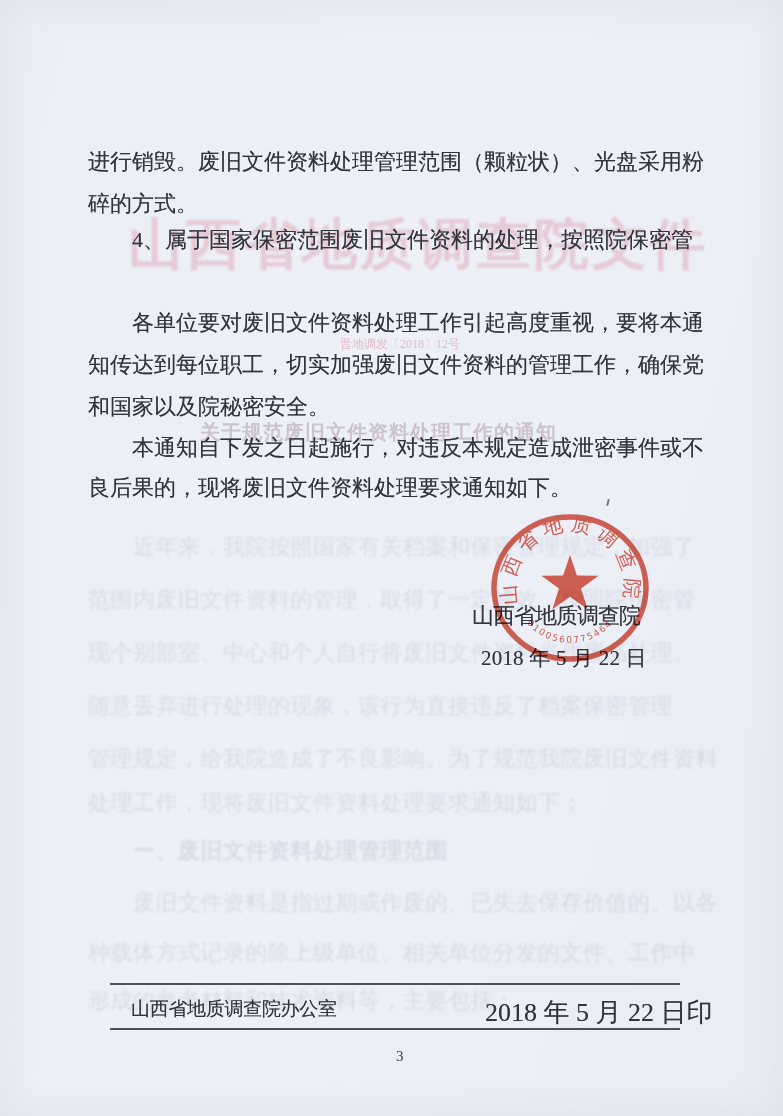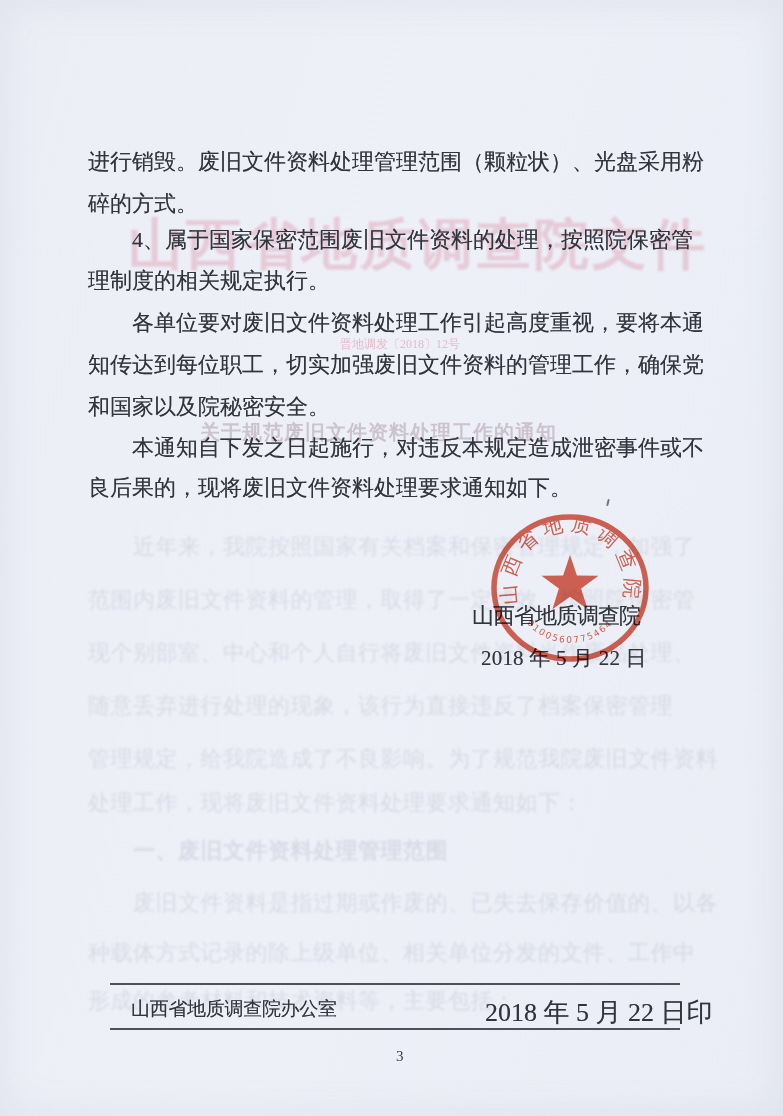--- a/index.html
+++ b/index.html
@@ -95,21 +95,20 @@
   <div class="bleed bleed-line" style="top:744px">管理规定，给我院造成了不良影响。为了规范我院废旧文件资料</div>
   <div class="bleed bleed-line" style="top:788px">处理工作，现将废旧文件资料处理要求通知如下：</div>
   <div class="bleed bleed-line" style="top:836px;font-weight:bold">　　一、废旧文件资料处理管理范围</div>
   <div class="bleed bleed-line" style="top:888px">　　废旧文件资料是指过期或作废的、已失去保存价值的、以各</div>
   <div class="bleed bleed-line" style="top:938px">种载体方式记录的除上级单位、相关单位分发的文件、工作中</div>
   <div class="bleed bleed-line" style="top:986px">形成的参考材料和技术资料等，主要包括：</div>
 
   <div class="body-line" style="top:151px">进行销毁。废旧文件资料处理管理范围（颗粒状）、光盘采用粉</div>
   <div class="body-line" style="top:193px">碎的方式。</div>
   <div class="body-line" style="top:229px">　　4、属于国家保密范围废旧文件资料的处理，按照院保密管</div>
-  <div class="body-line" style="top:270px">理制度的相关规定执行。</div>
   <div class="body-line" style="top:312px">　　各单位要对废旧文件资料处理工作引起高度重视，要将本通</div>
   <div class="body-line" style="top:354px">知传达到每位职工，切实加强废旧文件资料的管理工作，确保党</div>
   <div class="body-line" style="top:396px">和国家以及院秘密安全。</div>
   <div class="body-line" style="top:437px">　　本通知自下发之日起施行，对违反本规定造成泄密事件或不</div>
   <div class="body-line" style="top:477px">良后果的，现将废旧文件资料处理要求通知如下。</div>
 
   <div class="sig sig-org">山西省地质调查院</div>
   <div class="sig sig-date">2018 年 5 月 22 日</div>
 
   <div class="ink-speck"></div>

